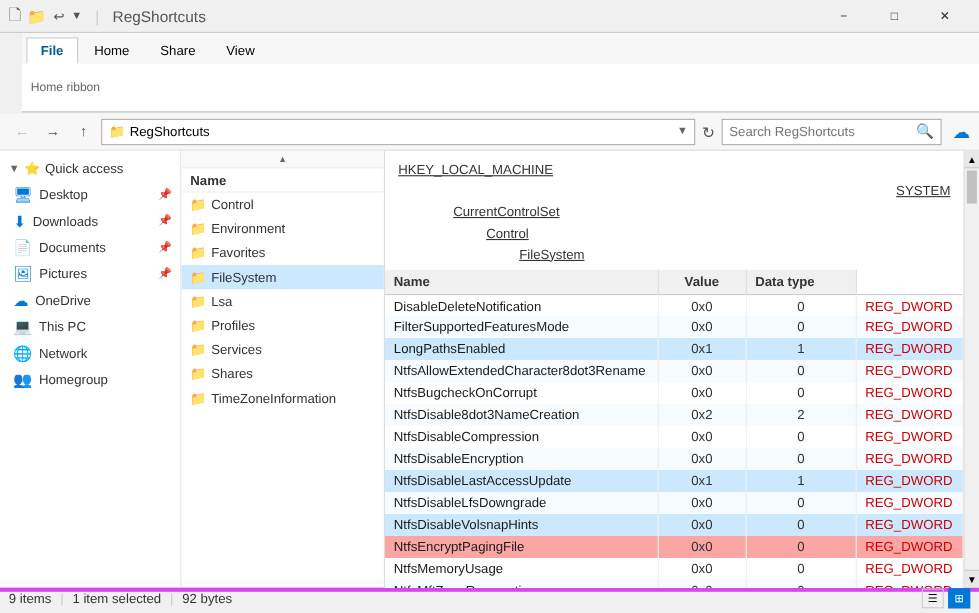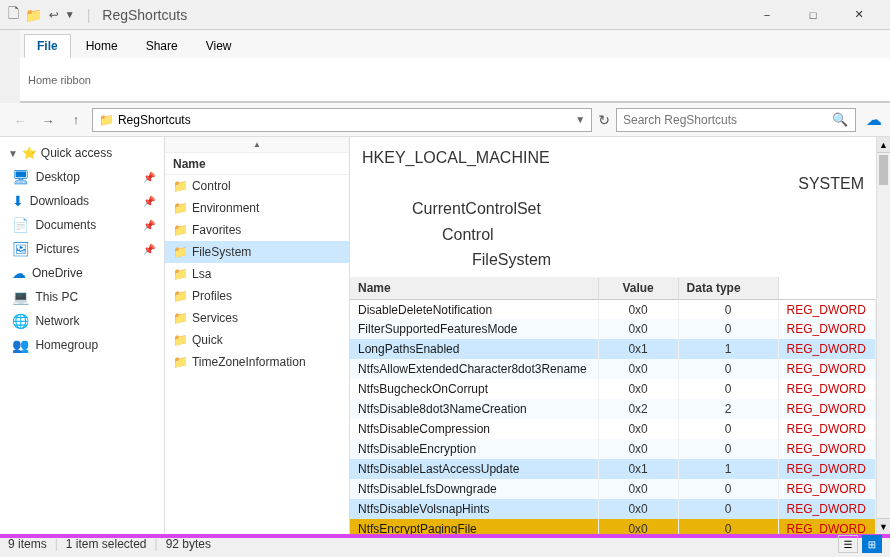--- a/index.html
+++ b/index.html
@@ -19,21 +19,21 @@
     .ribbon-tab.active { background: white; border-color: #ccc #ccc white; color: #005a9e; font-weight: 600; }
     .ribbon-content { background: white; border-bottom: 1px solid #ccc; height: 44px; display: flex; align-items: center; padding: 4px 8px; }
 
     
     .address-bar { background: #f7f7f7; border-bottom: 1px solid #ddd; height: 34px; display: flex; align-items: center; padding: 0 8px; gap: 4px; }
     .nav-btn { background: none; border: 1px solid transparent; width: 24px; height: 24px; cursor: pointer; display: flex; align-items: center; justify-content: center; color: #555; border-radius: 2px; font-size: 13px; }
     .nav-btn:disabled { color: #bbb; cursor: default; }
     .address-path { flex: 1; background: white; border: 1px solid #abadb3; height: 24px; display: flex; align-items: center; padding: 0 6px; font-size: 12px; }
     .address-path .folder-icon { color: #ffbb33; margin-right: 4px; }
     .refresh-btn { background: none; border: none; cursor: pointer; font-size: 14px; color: #555; padding: 2px; }
-    .search-box { background: white; border: 1px solid #abadb3; height: 24px; width: 240px; display: flex; align-items: center; padding: 0 6px; }
+    .search-box { background: white; border: 1px solid #abadb3; height: 24px; width: 200px; display: flex; align-items: center; padding: 0 6px; }
     .search-box input { border: none; outline: none; font-size: 12px; width: 100%; color: #888; }
     .search-box span { color: #888; font-size: 13px; }
 
     
     .main { display: flex; height: calc(557px - 30px - 28px - 44px - 34px - 24px); }
 
     
     .sidebar { width: 165px; background: white; border-right: 1px solid #ddd; overflow-y: auto; padding-top: 4px; }
     .sidebar-item { display: flex; align-items: center; height: 24px; padding: 0 8px 0 12px; cursor: pointer; font-size: 12px; color: #333; }
     .sidebar-item .icon { margin-right: 6px; font-size: 14px; flex-shrink: 0; }
@@ -43,21 +43,21 @@
 
     
     .file-tree { width: 185px; border-right: 1px solid #ddd; background: white; overflow-y: auto; }
     .tree-header { height: 22px; display: flex; align-items: center; padding: 0 8px; font-size: 12px; font-weight: 600; color: #333; border-bottom: 1px solid #eee; }
     .tree-item { display: flex; align-items: center; height: 22px; padding: 0 8px; cursor: pointer; font-size: 12px; color: #333; }
     .tree-item.selected { background: #cce8ff; }
     .tree-item .icon { margin-right: 4px; font-size: 12px; }
 
     
     .content-panel { flex: 1; background: white; overflow-y: auto; display: flex; flex-direction: column; }
-    .breadcrumb-path { padding: 8px 12px 4px; font-size: 16px; color: #333; line-height: 1.6; }
+    .breadcrumb-path { padding: 8px 12px 4px; font-size: 12px; color: #333; line-height: 1.6; text-decoration: underline; }
     .breadcrumb-path div { padding-left: 0; }
 
     
     .reg-table { width: 100%; border-collapse: collapse; font-size: 12px; }
     .reg-table thead tr { background: #f0f0f0; border-bottom: 1px solid #ccc; }
     .reg-table thead th { text-align: left; padding: 4px 8px; font-weight: 600; color: #333; border-right: 1px solid #ddd; }
     .reg-table tbody tr { height: 20px; }
     .reg-table tbody tr:nth-child(even) { background: #f5fbff; }
     .reg-table td { padding: 2px 8px; border-right: 1px solid #eee; color: #333; }
     .reg-table td:first-child { color: #1a1a1a; }
@@ -210,21 +210,21 @@
     <div class="tree-item">
       <span class="icon yellow-icon">📁</span>
       <span>Profiles</span>
     </div>
     <div class="tree-item">
       <span class="icon yellow-icon">📁</span>
       <span>Services</span>
     </div>
     <div class="tree-item">
       <span class="icon yellow-icon">📁</span>
-      <span>Quick</span>
+      <span>Shares</span>
     </div>
     <div class="tree-item">
       <span class="icon yellow-icon">📁</span>
       <span>TimeZoneInformation</span>
     </div>
   </div>
 
   <div class="content-panel">
     <div class="breadcrumb-path">
       <div style="padding-left:0px;">HKEY_LOCAL_MACHINE</div>
@@ -301,21 +301,21 @@
             <td class="val-col">0x0</td>
             <td class="val-col">0</td>
             <td style="color: rgb(204, 0, 0);">REG_DWORD</td>
           </tr>
           <tr style="background: rgb(204, 232, 255);">
             <td>NtfsDisableVolsnapHints</td>
             <td class="val-col">0x0</td>
             <td class="val-col">0</td>
             <td style="color: rgb(204, 0, 0);">REG_DWORD</td>
           </tr>
-          <tr style="background: #eab308;">
+          <tr style="background: #fca5a5;">
             <td>NtfsEncryptPagingFile</td>
             <td class="val-col">0x0</td>
             <td class="val-col">0</td>
             <td style="color: rgb(204, 0, 0);">REG_DWORD</td>
           </tr>
           <tr>
             <td>NtfsMemoryUsage</td>
             <td class="val-col">0x0</td>
             <td class="val-col">0</td>
             <td style="color: rgb(204, 0, 0);">REG_DWORD</td>

